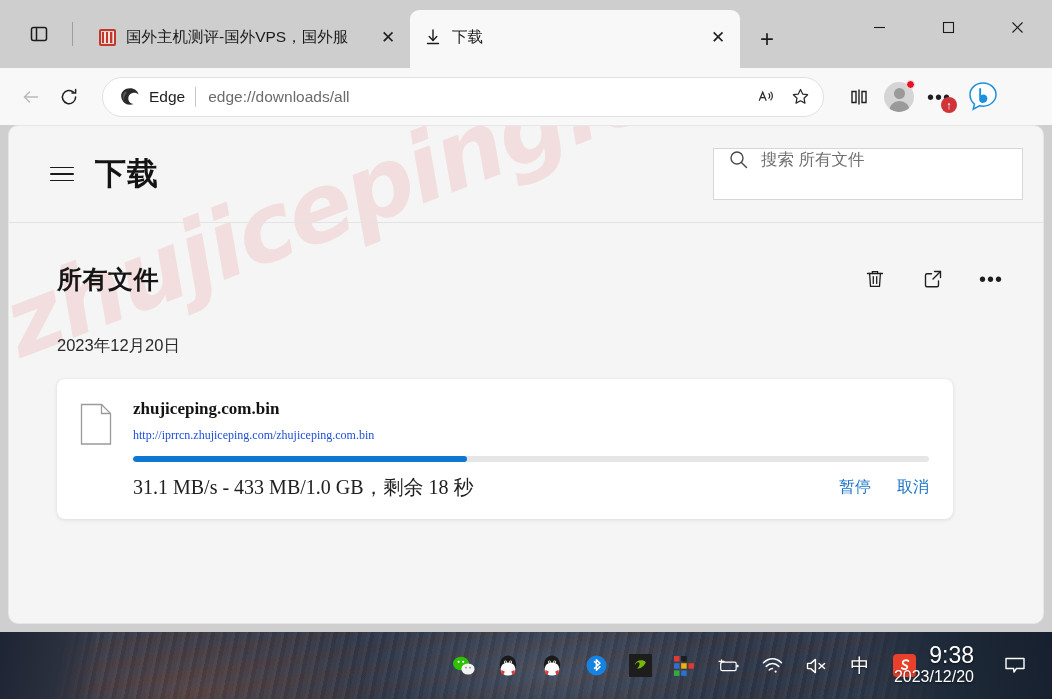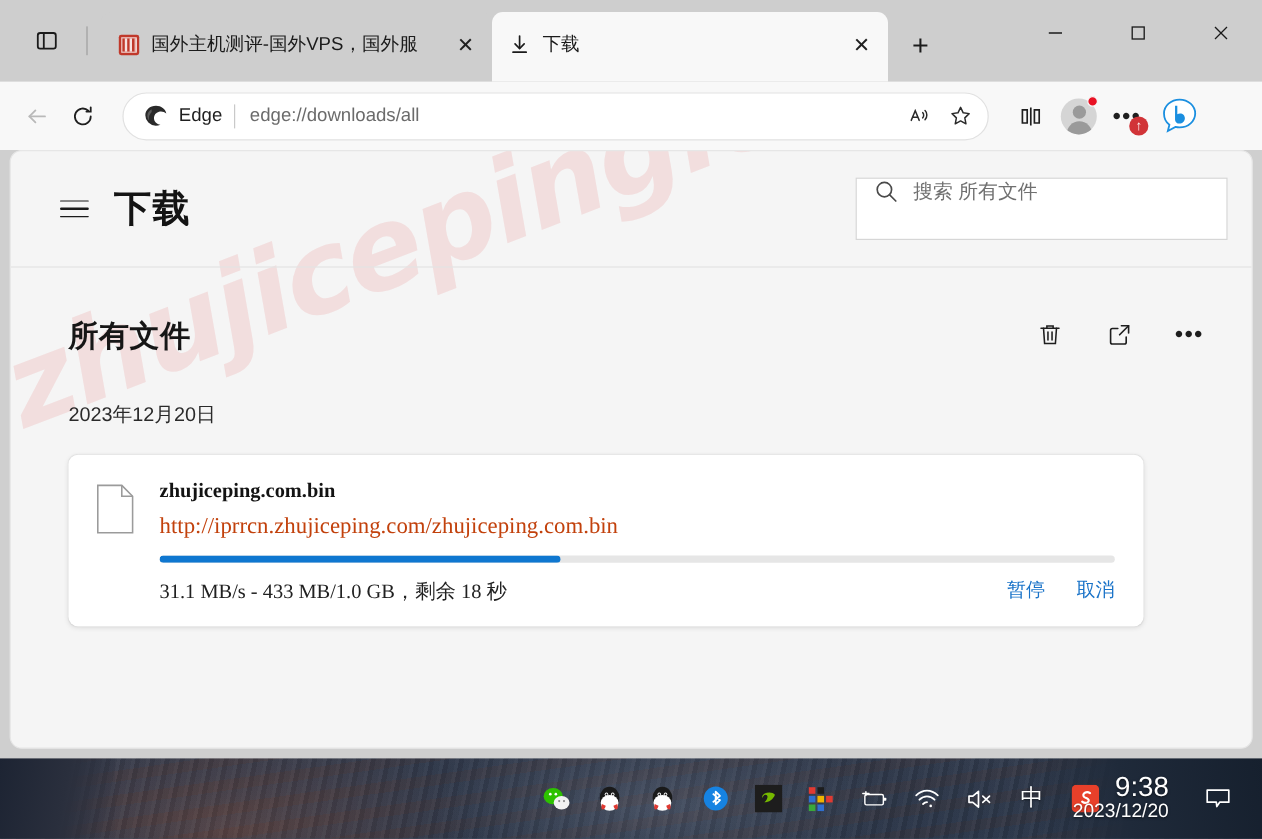--- a/index.html
+++ b/index.html
@@ -206,27 +206,27 @@
 
   .dl-card {
     position:relative; margin-top: 22px; width: 896px; min-height: 131px;
     background:#fff; border-radius: 8px;
     box-shadow: 0 1px 4px rgba(0,0,0,.10), 0 0 1px rgba(0,0,0,.07);
     padding: 20px 24px 18px 22px; display:flex;
   }
   .file-icon { width: 48px; flex:0 0 48px; padding-top: 4px; }
   .dl-body { flex:1 1 auto; padding-left: 6px; font-family: Liberation Serif, serif; }
   .dl-name { font-size: 17px; font-weight: 700; color:#131313; }
-  .dl-url { font-size: 19px; color:#c2410c; margin-top: 9px; }
+  .dl-url { font-size: 12px; color:#1d4ed8; margin-top: 9px; }
   .progress {
     margin-top: 13px; height: 6px; border-radius: 3px; background:#e6e6e6; overflow:hidden;
   }
   .progress-fill { height: 100%; background:#0f77d0; border-radius: 3px; }
   .dl-foot { display:flex; align-items:center; margin-top: 12px; }
-  .dl-status { font-size: 17px; color:#212121; }
+  .dl-status { font-size: 20px; color:#212121; }
   .dl-links { margin-left:auto; display:flex; gap: 26px; text-align: right; }
   .dl-link { font-size: 16px; color:#1a73c8; cursor:pointer; }
 
   
   .taskbar {
     position:absolute; left:0; bottom:0; width:1052px; height: 67px;
   }
   .tray {
     position:absolute; left:0; bottom:0; width: 100%; height:67px;
     display:flex; align-items:center;

